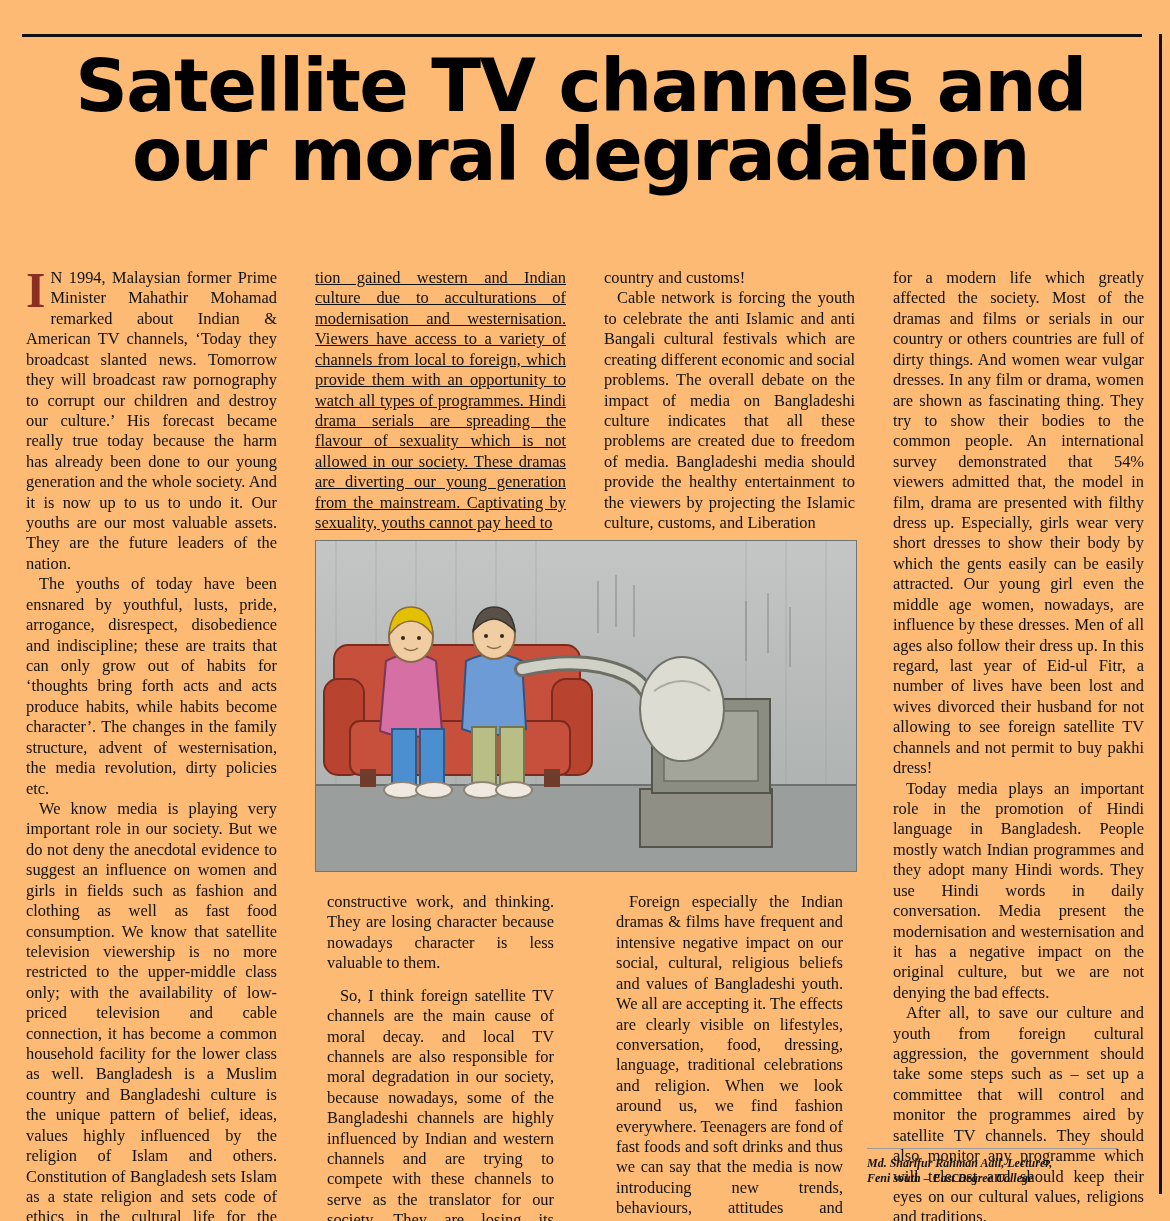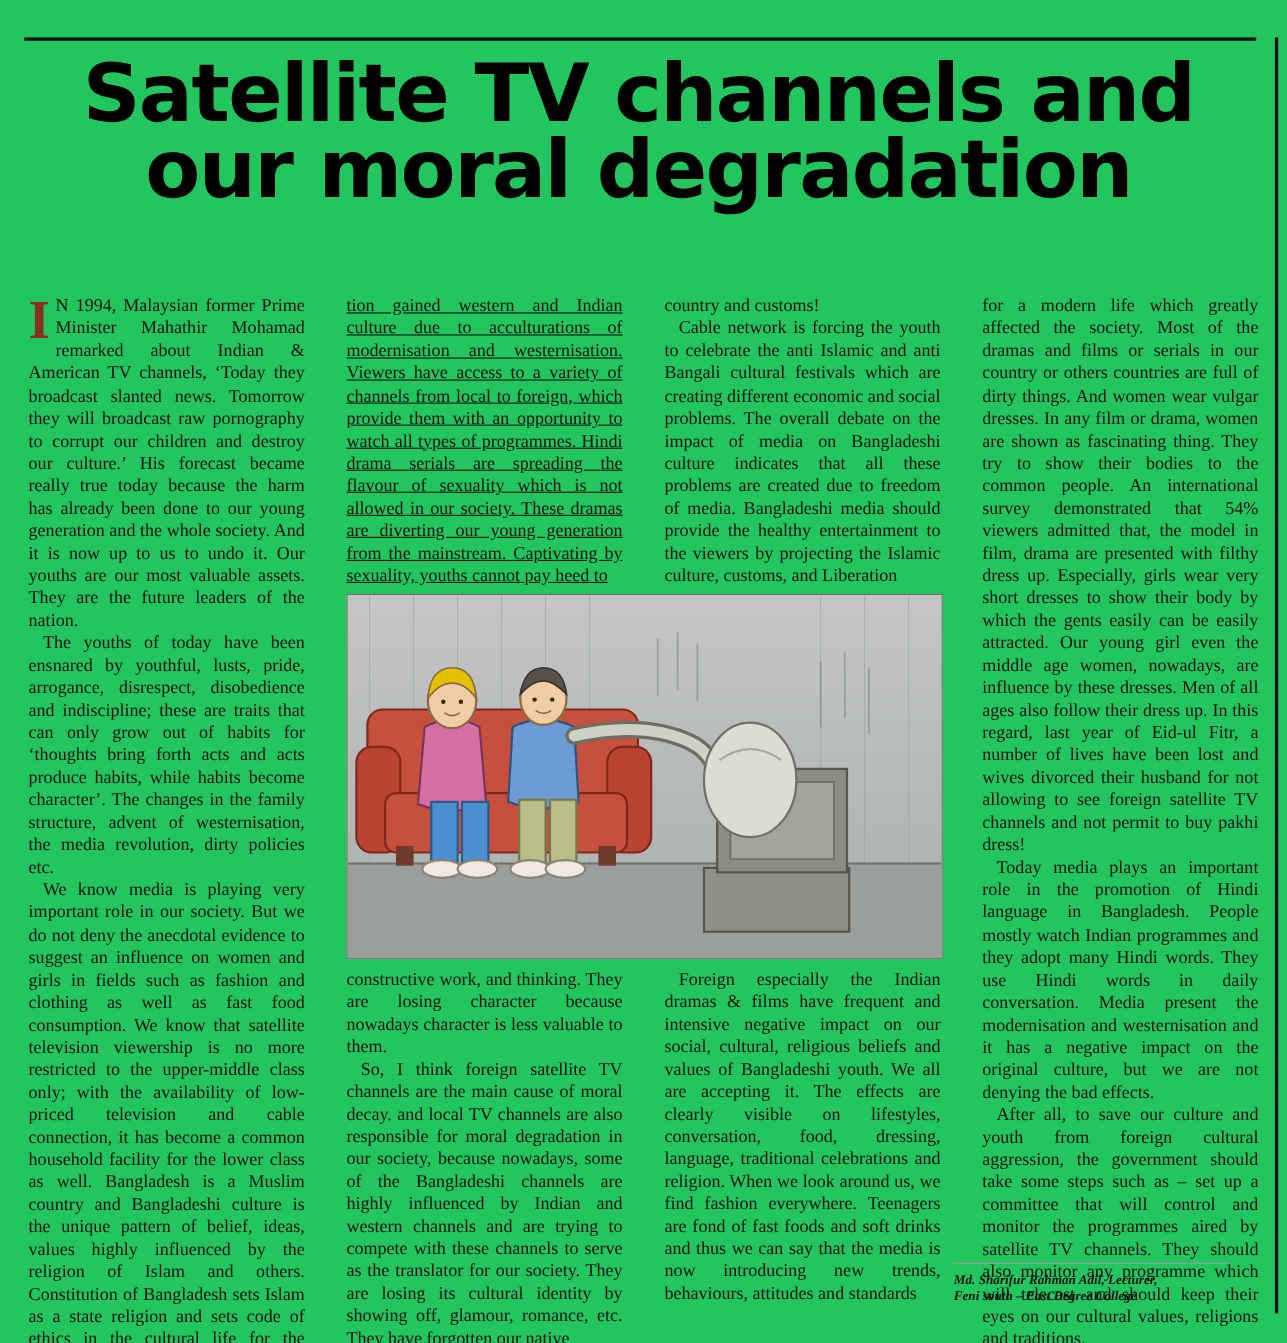--- a/index.html
+++ b/index.html
@@ -13,21 +13,21 @@
     font-family: "Liberation Serif", serif;
     color: #111111;
     position: relative;
     overflow: hidden;
   }
   .page {
     position: absolute;
     left: 0; top: 0;
     width: 1170px;
     height: 1221px;
-    background: #22c55e;
+    background: #fdba74;
   }
   .rule-top {
     position: absolute;
     left: 22px; top: 34px;
     width: 1120px;
     height: 3px;
     background: #111;
   }
   .rule-right {
     position: absolute;
@@ -115,21 +115,21 @@
     position: absolute;
     left: 578px;
     top: 612px;
     width: 251px;
     font-size: 16.4px;
     line-height: 1.245;
     text-align: justify;
     hyphens: auto;
     -webkit-hyphens: auto;
   }
-  .fig-below-2 p, .fig-below-3 p { margin: 0; text-indent: 13px; }
+  .fig-below-2 p, .fig-below-3 p { margin: 12px; text-indent: 13px; }
   .fig-below-2 p.first, .fig-below-3 p.first { text-indent: 0; }
 
   .byline-rule {
     position: absolute;
     left: 867px;
     top: 1148px;
     width: 251px;
     height: 1px;
     background: #9a9a9a;
   }

